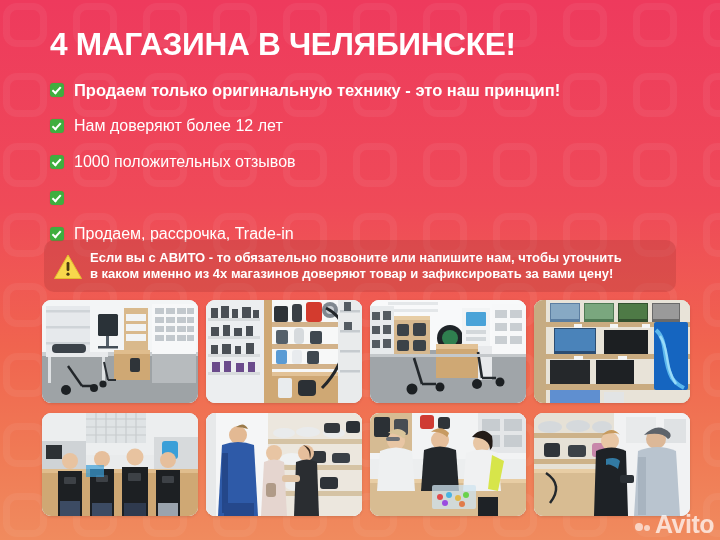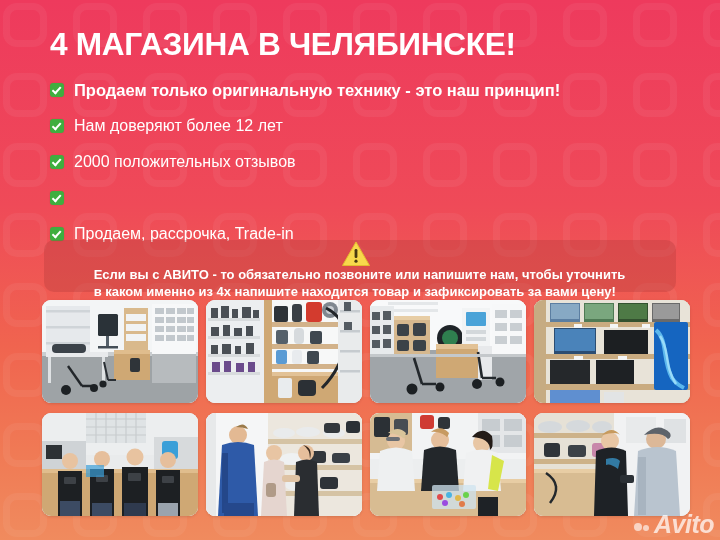--- a/index.html
+++ b/index.html
@@ -63,21 +63,20 @@
   }
   .bullet.first .bullet-text{font-weight:bold;font-size:16.5px;}
 
   .notice{
     position:absolute;left:44px;top:240px;width:632px;height:52px;
     background:rgba(176,58,58,0.33);
     border-radius:10px;
     display:flex;align-items:center;
     box-sizing:border-box;
     padding:0 10px 0 9px;
-    flex-direction:column;
   }
   .warn-icon{width:30px;min-width:30px;height:27px;position:relative;margin-right:7px;}
   .notice-text{
     color:#ffffff;font-size:13px;line-height:16.5px;font-weight:bold;
     font-family:"Liberation Sans","DejaVu Sans",sans-serif;
   }
 
   .grid{position:absolute;left:42px;top:300px;width:636px;}
   .row{display:flex;gap:8px;}
   .row + .row{margin-top:10px;}
@@ -90,21 +89,20 @@
   .photo svg{display:block;width:100%;height:100%;}
 
   .avito{
     position:absolute;right:6px;bottom:1px;
     display:flex;align-items:center;
     color:rgba(255,255,255,0.72);
     font-size:25px;font-weight:bold;
     font-family:"Liberation Sans","DejaVu Sans",sans-serif;
     letter-spacing:-0.5px;
     pointer-events:none;
-    font-style:italic;
   }
   .avito .dots{display:inline-block;margin-right:3px;position:relative;width:17px;height:12px;}
   .avito .dots i{
     position:absolute;bottom:0;width:8px;height:8px;border-radius:50%;
     background:rgba(255,255,255,0.62);
   }
   .avito .dots i.d1{left:0;}
   .avito .dots i.d2{left:9px;width:6px;height:6px;}
 </style>
 </head>
@@ -214,21 +212,21 @@
         <span class="bullet-text">Продаем только оригинальную технику - это наш принцип!</span>
       </div>
 
       <div class="bullet">
         <span class="chk"></span>
         <span class="bullet-text">Нам доверяют более 12 лет</span>
       </div>
 
       <div class="bullet">
         <span class="chk"></span>
-        <span class="bullet-text">2000 положительных отзывов</span>
+        <span class="bullet-text">1000 положительных отзывов</span>
       </div>
 
       <div class="bullet">
         <span class="chk"></span>
       </div>
 
       <div class="bullet">
         <span class="chk"></span>
         <span class="bullet-text">Продаем, рассрочка, Trade-in</span>
       </div>
@@ -238,21 +236,21 @@
     <div class="notice">
       <span class="warn-icon">
         <svg viewBox="0 0 30 27">
           <path d="M15 2 L28.5 25.5 L1.5 25.5 Z" fill="#f8d84c" stroke="#e3bd2e" stroke-width="1" stroke-linejoin="round"></path>
           <rect x="13.6" y="9" width="2.8" height="9" rx="1.2" fill="#4a3a10"></rect>
           <circle cx="15" cy="21.2" r="1.6" fill="#4a3a10"></circle>
         </svg>
       </span>
       <span class="notice-text">
         <span>Если вы с АВИТО - то обязательно позвоните или напишите нам, чтобы уточнить</span><br>
-        <span>в каком именно из 4х напишите находится товар и зафиксировать за вами цену!</span>
+        <span>в каком именно из 4х магазинов доверяют товар и зафиксировать за вами цену!</span>
       </span>
     </div>
 
     <div class="grid">
 
       <div class="row">
 
         <div class="photo">
           <svg viewBox="0 0 156 103" preserveAspectRatio="none">
             <rect width="156" height="103" fill="#eceef0"></rect>

